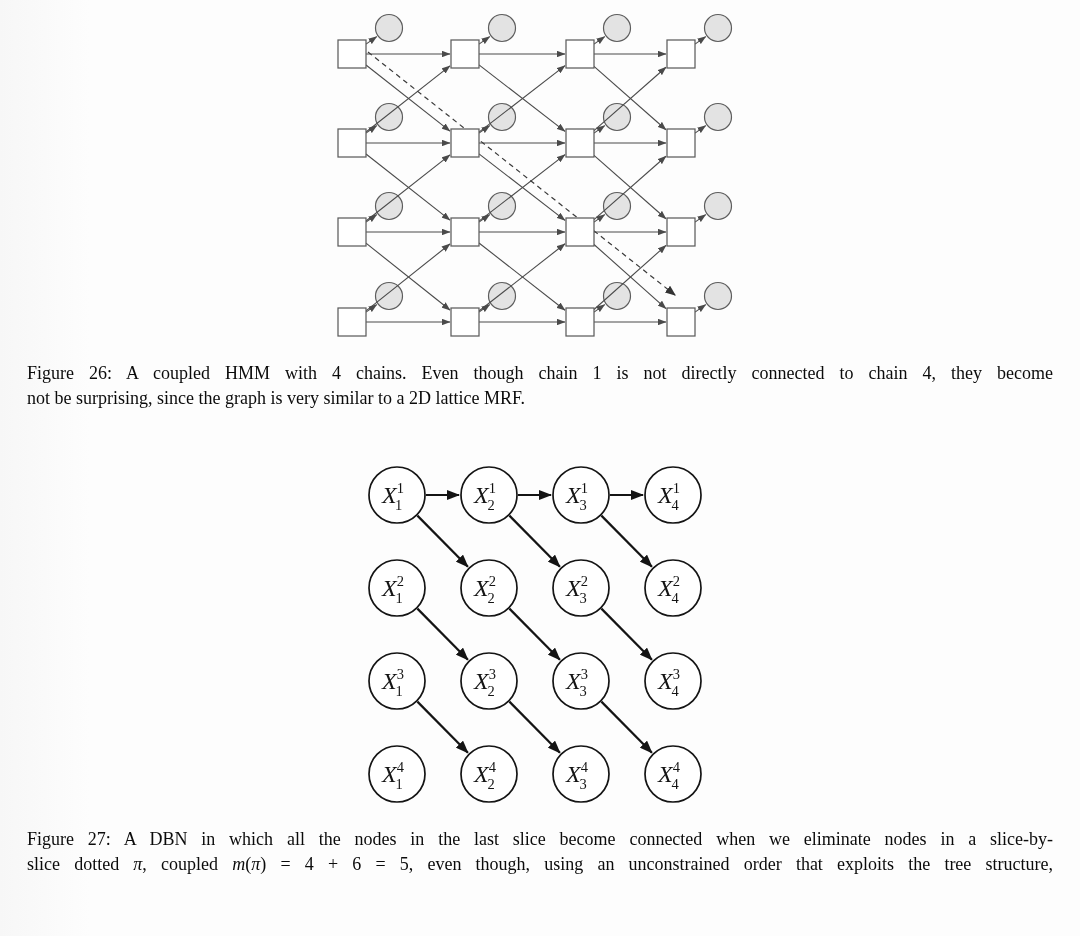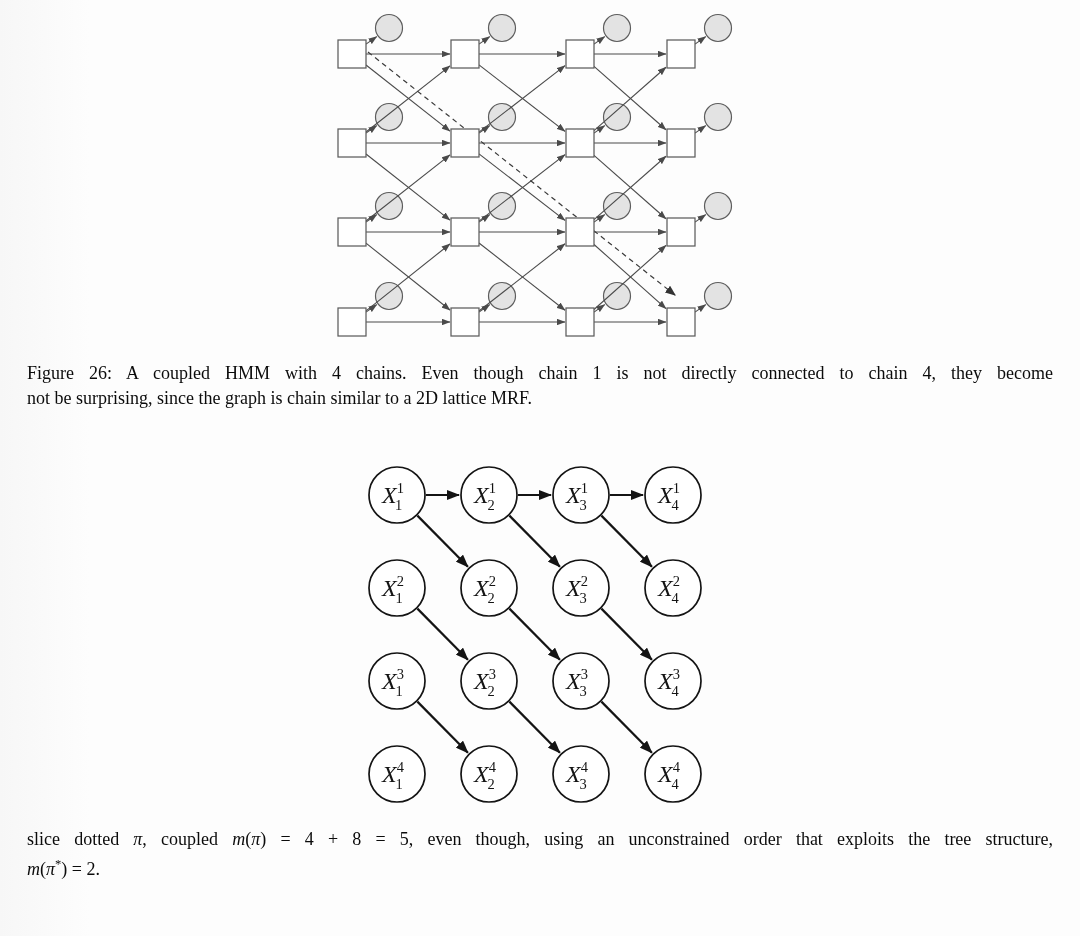--- a/index.html
+++ b/index.html
@@ -111,21 +111,21 @@
         <rect x="667" y="218" width="28" height="28" fill="#ffffff" stroke="#5d5d5d" stroke-width="1.25"></rect>
         <rect x="338" y="308" width="28" height="28" fill="#ffffff" stroke="#5d5d5d" stroke-width="1.25"></rect>
         <rect x="451" y="308" width="28" height="28" fill="#ffffff" stroke="#5d5d5d" stroke-width="1.25"></rect>
         <rect x="566" y="308" width="28" height="28" fill="#ffffff" stroke="#5d5d5d" stroke-width="1.25"></rect>
         <rect x="667" y="308" width="28" height="28" fill="#ffffff" stroke="#5d5d5d" stroke-width="1.25"></rect>
       </g>
   </svg>
 
   <div class="caption" id="cap26">
     <span class="cap-line jl"><span>Figure 26: A coupled HMM with 4 chains. Even though chain 1 is not directly connected to chain 4, they become</span></span>
-    <span class="cap-line"><span>not be surprising, since the graph is chain similar to a 2D lattice MRF.</span></span>
+    <span class="cap-line"><span>not be surprising, since the graph is very similar to a 2D lattice MRF.</span></span>
   </div>
 
   <svg id="fig27" class="fig" width="1080" height="350" viewBox="0 460 1080 350">
     <defs>
       <marker id="ah27" markerUnits="userSpaceOnUse" markerWidth="13" markerHeight="10" refX="12" refY="5" orient="auto">
         <path d="M0,0 L13,5 L0,10 Z" fill="#141414"></path>
       </marker>
     </defs>
     <g id="fig27-g">
         <line x1="426" y1="495" x2="459" y2="495" stroke="#141414" stroke-width="2.2" marker-end="url(#ah27)"></line>
@@ -169,17 +169,17 @@
         <circle cx="489" cy="774" r="28" fill="#ffffff" stroke="#141414" stroke-width="1.7"></circle>
         <text x="474" y="782" fill="#141414" font-size="24" font-style="italic" font-family="&quot;Liberation Serif&quot;, serif">X<tspan dy="-10" font-size="14.5" font-style="normal">4</tspan><tspan dy="17" dx="-8.5" font-size="14.5" font-style="normal">2</tspan></text>
         <circle cx="581" cy="774" r="28" fill="#ffffff" stroke="#141414" stroke-width="1.7"></circle>
         <text x="566" y="782" fill="#141414" font-size="24" font-style="italic" font-family="&quot;Liberation Serif&quot;, serif">X<tspan dy="-10" font-size="14.5" font-style="normal">4</tspan><tspan dy="17" dx="-8.5" font-size="14.5" font-style="normal">3</tspan></text>
         <circle cx="673" cy="774" r="28" fill="#ffffff" stroke="#141414" stroke-width="1.7"></circle>
         <text x="658" y="782" fill="#141414" font-size="24" font-style="italic" font-family="&quot;Liberation Serif&quot;, serif">X<tspan dy="-10" font-size="14.5" font-style="normal">4</tspan><tspan dy="17" dx="-8.5" font-size="14.5" font-style="normal">4</tspan></text>
       </g>
   </svg>
 
   <div class="caption" id="cap27">
-    <span class="cap-line jl"><span>slice dotted </span><span class="it">π</span><span>, coupled </span><span class="it">m</span><span>(</span><span class="it">π</span><span>) = 4 + 8 = 5, even though, using an unconstrained order that exploits the tree structure,</span></span>
-    <span class="cap-line"><span class="it">m</span><span>(</span><span class="it">π</span><span class="sup">*</span><span>) = 2.</span></span>
+    <span class="cap-line jl"><span>Figure 27: A DBN in which all the nodes in the last slice become connected when we eliminate nodes in a slice-by-</span></span>
+    <span class="cap-line jl"><span>slice dotted </span><span class="it">π</span><span>, coupled </span><span class="it">m</span><span>(</span><span class="it">π</span><span>) = 4 + 6 = 5, even though, using an unconstrained order that exploits the tree structure,</span></span>
   </div>
 
 </div>
 
 </body></html>

